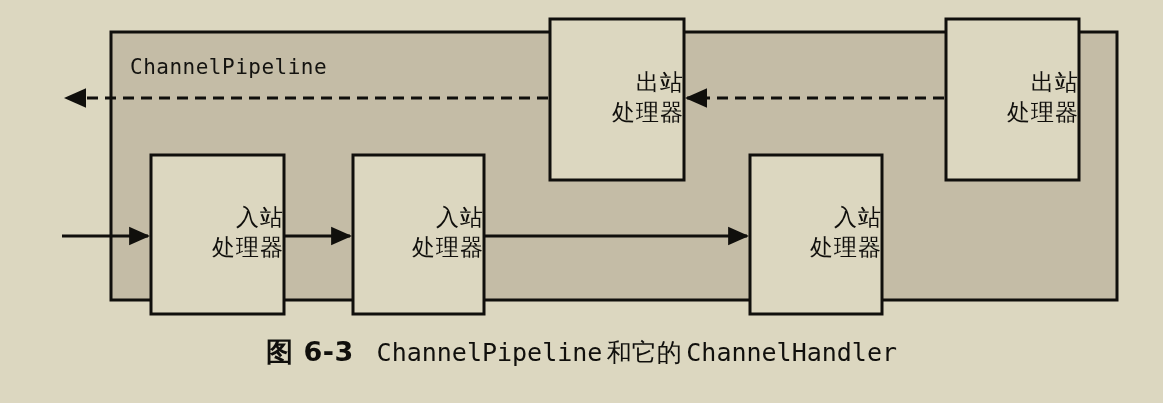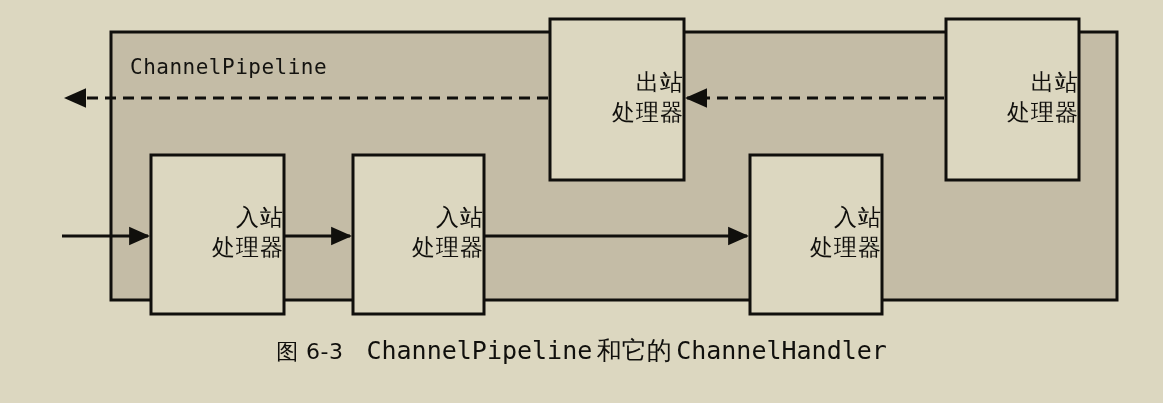--- a/index.html
+++ b/index.html
@@ -55,22 +55,22 @@
     position: absolute;
     left: 0;
     top: 334px;
     width: 1163px;
     text-align: center;
     color: #100f0c;
     white-space: nowrap;
   }
   .caption-num {
     font-family: "DejaVu Sans", sans-serif;
-    font-size: 22px;
-    font-weight: normal;
+    font-size: 27px;
+    font-weight: bold;
     letter-spacing: 0.5px;
     margin-top: 32px;
   }
   .caption-mono {
     font-family: "DejaVu Sans Mono", monospace;
     font-size: 25px;
     letter-spacing: 0px;
   }
   .caption-cjk {
     font-family: Liberation Serif, serif;

